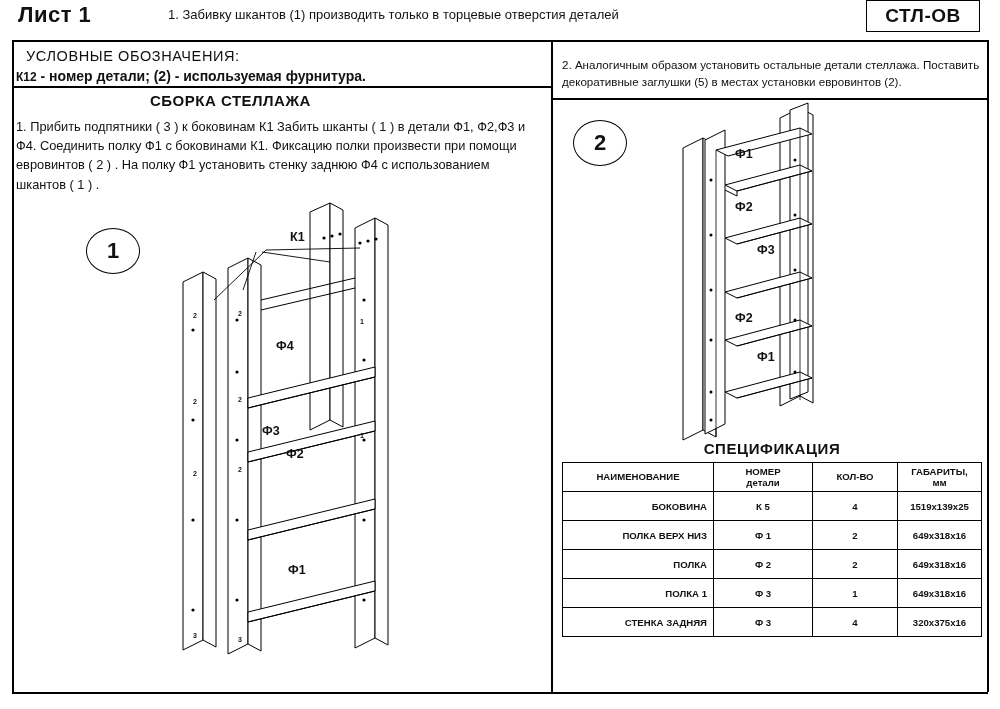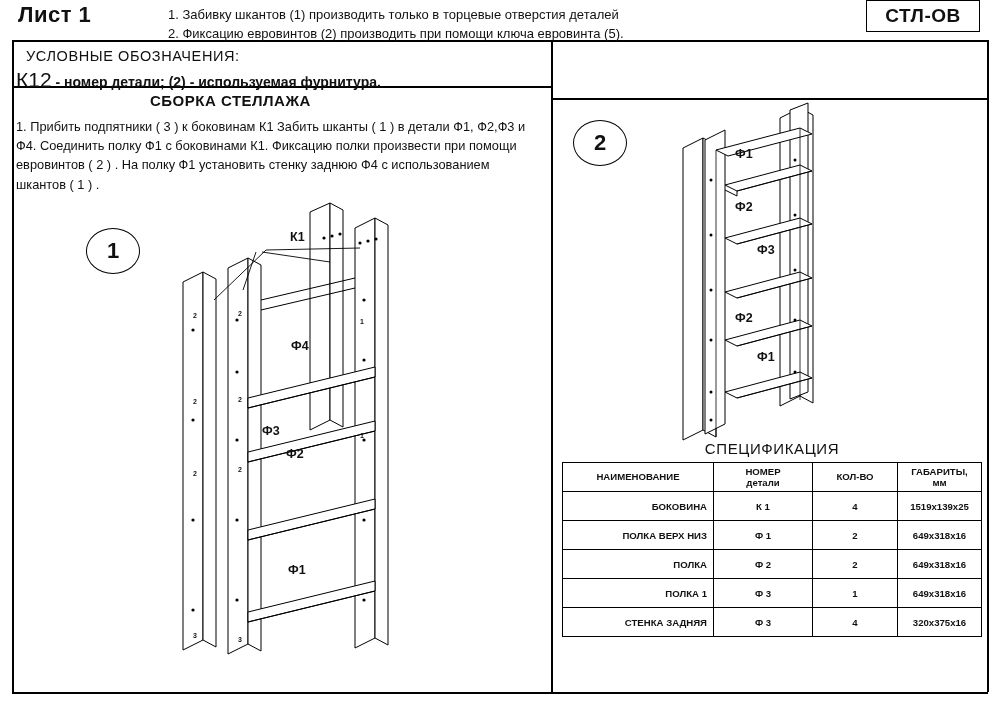--- a/index.html
+++ b/index.html
@@ -70,21 +70,21 @@
     font-weight: normal;
     letter-spacing: 0.6px;
   }
   .legend-line {
     position: absolute;
     left: 16px;
     top: 68px;
     font-size: 14px;
     font-weight: bold;
   }
-  .legend-line .k12 { font-size: 21px; font-weight: normal; }
+  .legend-line .k12 { font-size: 12px; font-weight: bold; }
   .assembly-title {
     position: absolute;
     left: 150px;
     top: 92px;
     font-size: 15px;
     font-weight: bold;
     letter-spacing: 0.5px;
   }
   .assembly-text {
     position: absolute;
@@ -119,21 +119,21 @@
     line-height: 1.5;
   }
 
   .spec-title {
     position: absolute;
     left: 562px;
     top: 440px;
     width: 420px;
     text-align: center;
     font-size: 15px;
-    font-weight: normal;
+    font-weight: bold;
     letter-spacing: 0.6px;
   }
   table.spec {
     position: absolute;
     left: 562px;
     top: 462px;
     width: 420px;
     border-collapse: collapse;
     font-size: 9.6px;
   }
@@ -172,35 +172,35 @@
   <div class="hline" style="left:12px; top:692px; width:976px;"></div>
   <div class="vline" style="left:551px; top:40px; height:652px;"></div>
   <div class="hline" style="left:551px; top:98px; width:437px;"></div>
   <div class="vline" style="left:12px; top:40px; height:652px;"></div>
   <div class="vline" style="left:987px; top:40px; height:652px;"></div>
   <div class="hline" style="left:12px; top:86px; width:539px;"></div>
 
   <div class="sheet-title">Лист 1</div>
   <div class="top-notes">
     <div>1. Забивку шкантов (1) производить только в торцевые отверстия деталей</div>
-    <div>2. Фиксацию евровинтов (2) производить при помощи ключа евровинта (5).</div>
   </div>
   <div class="code-box">СТЛ-ОВ</div>
 
   <div class="legend-title">УСЛОВНЫЕ ОБОЗНАЧЕНИЯ:</div>
   <div class="legend-line">
     <span class="k12">К12</span>
     <span>- номер детали;  (2) - используемая фурнитура.</span>
   </div>
   <div class="assembly-title">СБОРКА СТЕЛЛАЖА</div>
   <div class="assembly-text">1. Прибить подпятники  ( 3 )  к боковинам К1 Забить шканты  ( 1 )   в детали Ф1, Ф2,Ф3 и Ф4. Соединить полку Ф1 с боковинами К1. Фиксацию полки произвести при помощи евровинтов  ( 2 ) . На полку Ф1 установить стенку заднюю Ф4 с использованием шкантов  ( 1 ) .</div>
 
   <div class="step-circle" id="step1-circle">1</div>
   <div class="step-circle" id="step2-circle">2</div>
 
+  <div class="right-note">2. Аналогичным образом установить остальные детали стеллажа. Поставить декоративные заглушки  (5) в местах установки  евровинтов (2).</div>
 
   <svg width="1000" height="709">
     <g stroke="#000" stroke-width="1" fill="none">
 
       <path d="M183 282 L203 272 L203 640 L183 650 Z" fill="#fff"></path>
       <path d="M203 272 L216 279 L216 647 L203 640 Z" fill="#fff"></path>
       <line x1="190" y1="300" x2="190" y2="300"></line>
 
       <path d="M228 268 L248 258 L248 644 L228 654 Z" fill="#fff"></path>
       <path d="M248 258 L261 265 L261 651 L248 644 Z" fill="#fff"></path>
@@ -247,21 +247,21 @@
       <circle cx="324" cy="238" r="1.6"></circle>
         <circle cx="332" cy="236" r="1.6"></circle>
         <circle cx="340" cy="234" r="1.6"></circle>
       <circle cx="360" cy="243" r="1.6"></circle>
         <circle cx="368" cy="241" r="1.6"></circle>
         <circle cx="376" cy="239" r="1.6"></circle>
     </g>
   </svg>
 
   <div class="dlabel" style="left:246px; top:230px;padding-left:44px;">К1</div>
-  <div class="dlabel" style="left:291px; top:339px;">Ф4</div>
+  <div class="dlabel" style="left:276px; top:339px;">Ф4</div>
   <div class="dlabel" style="left:262px; top:424px;">Ф3</div>
   <div class="dlabel" style="left:286px; top:447px;">Ф2</div>
   <div class="dlabel" style="left:288px; top:563px;">Ф1</div>
 
   <div class="dsmall" style="left:193px; top:312px;">2</div>
   <div class="dsmall" style="left:193px; top:398px;">2</div>
   <div class="dsmall" style="left:193px; top:470px;">2</div>
   <div class="dsmall" style="left:193px; top:632px;">3</div>
   <div class="dsmall" style="left:238px; top:310px;">2</div>
   <div class="dsmall" style="left:238px; top:396px;">2</div>
@@ -330,21 +330,21 @@
           <div>НОМЕР</div>
           <div>детали</div>
         </th>
         <th>КОЛ-ВО</th>
         <th>ГАБАРИТЫ, мм</th>
       </tr>
     </thead>
     <tbody>
       <tr>
         <td class="name">БОКОВИНА</td>
-        <td class="num">К 1</td>
+        <td class="num">К 5</td>
         <td class="qty">4</td>
         <td class="dim">1519х139х25</td>
       </tr>
       <tr>
         <td class="name">ПОЛКА ВЕРХ НИЗ</td>
         <td class="num">Ф 1</td>
         <td class="qty">2</td>
         <td class="dim">649х318х16</td>
       </tr>
       <tr>

